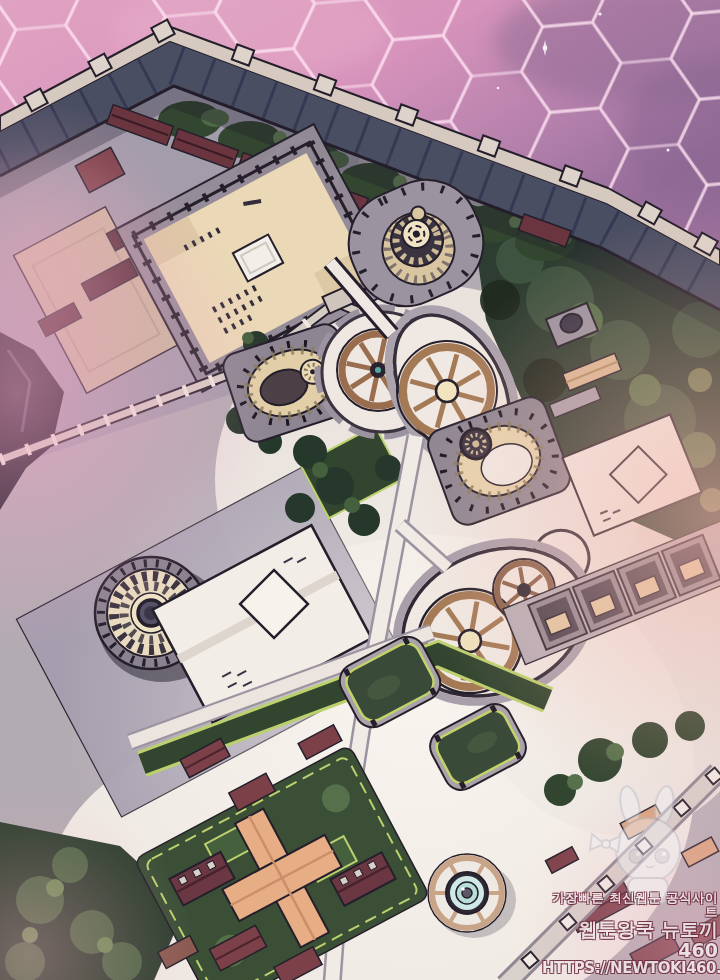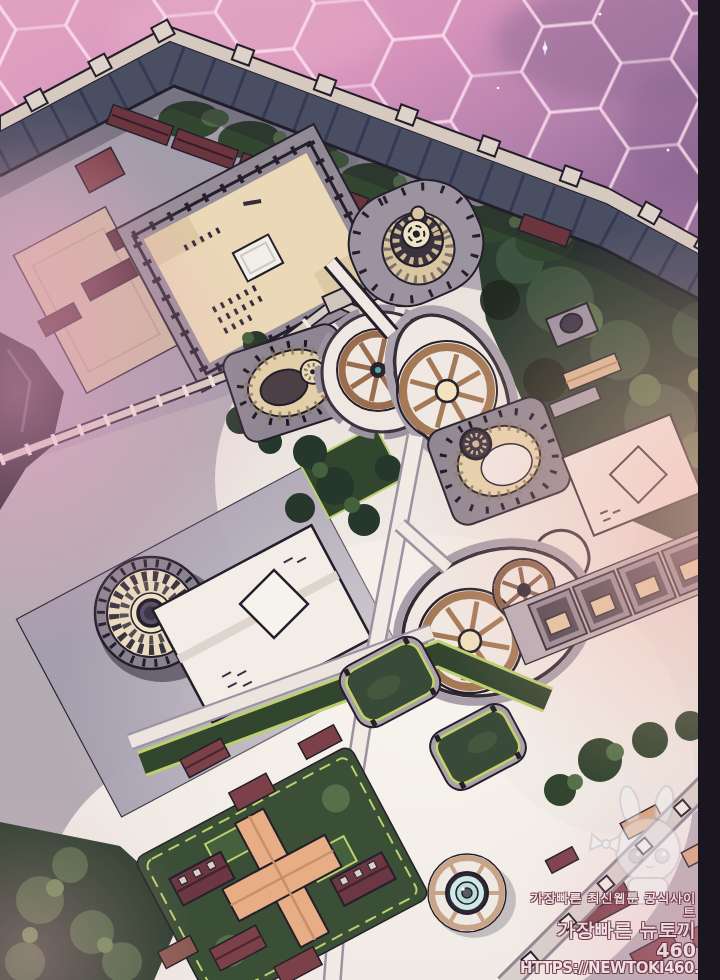--- a/index.html
+++ b/index.html
@@ -1,17 +1,17 @@
 <!DOCTYPE html>
 <html><head>
 <meta charset="utf-8">
 <style>
   html,body{margin:0;padding:0;background:#1a1620;}
-  .stage{position:relative;width:650px;height:980px;overflow:hidden;background:#b3abb2;
-         font-family:"DejaVu Sans",sans-serif;padding-left:48px;}
+  .stage{position:relative;width:720px;height:980px;overflow:hidden;background:#b3abb2;
+         font-family:"DejaVu Sans",sans-serif;}
   .stage svg{position:absolute;left:0;top:0;}
   .wm{position:absolute;right:2px;top:891px;width:176px;text-align:right;
       font-weight:bold;color:rgba(255,255,255,.88);line-height:1.08;opacity:.92;
       text-shadow:-1px -1px 0 rgba(104,38,56,.85),1px -1px 0 rgba(104,38,56,.85),
                   -1px 1px 0 rgba(104,38,56,.85),1px 1px 0 rgba(104,38,56,.85);}
   .wm-l1{font-size:12.5px;letter-spacing:.5px;}
   .wm-l2{font-size:19px;margin-top:1px;}
   .wm-l3{font-size:15px;letter-spacing:-.5px;}
 </style>
 </head>
@@ -577,16 +577,16 @@
     <circle cx="-12" cy="6" r="7" fill="#d4d7de" stroke-width="1.5"></circle>
     <circle cx="14" cy="6" r="7" fill="#d4d7de" stroke-width="1.5"></circle>
     <circle cx="-10" cy="4" r="2.2" fill="#ffffff" stroke="none"></circle>
     <circle cx="16" cy="4" r="2.2" fill="#ffffff" stroke="none"></circle>
     <path d="M-2,16 Q2,19 6,16" fill="none" stroke-width="1.5"></path>
   </g>
 </svg>
 
   <div class="wm">
     <div class="wm-l1">가장빠른 최신웹툰 공식사이트</div>
-    <div class="wm-l2">가장빠른 뉴토끼460</div>
+    <div class="wm-l2">웹툰왕국 뉴토끼460</div>
     <div class="wm-l3">HTTPS://NEWTOKI460.COM</div>
   </div>
 </div>
 
 </body></html>

